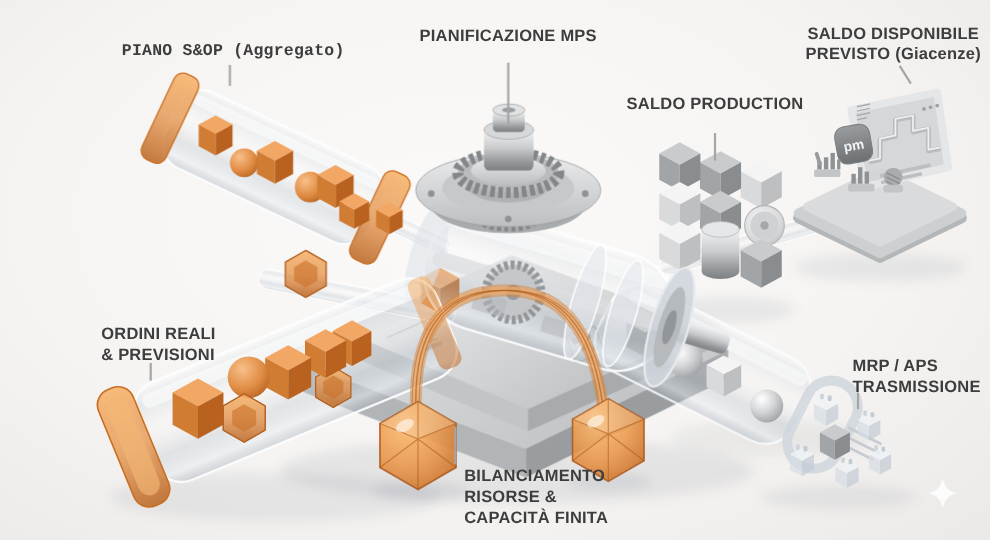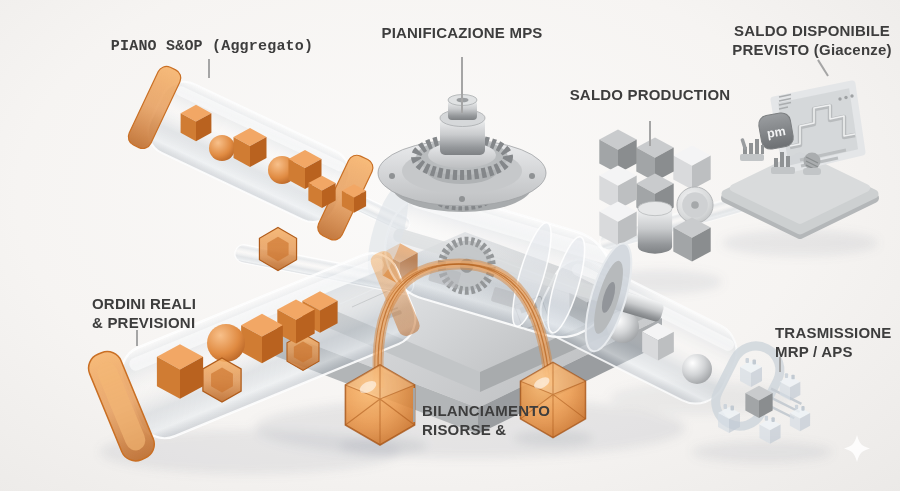--- a/index.html
+++ b/index.html
@@ -18,21 +18,21 @@
   #lbl-piano{left:62px;top:37px;width:300px;font-family:Liberation Mono, monospace;}
   #ll-piano{left:208px;top:59px;height:19px;}
   #lbl-motore{left:362px;top:23px;width:200px;}
   #ll-motore{left:461px;top:57px;height:56px;}
   #lbl-master{left:550px;top:85px;width:200px;}
   #ll-master{left:649px;top:121px;height:25px;}
   #lbl-saldo{left:712px;top:21px;width:200px;}
   #ll-saldo{left:817px;top:60px;height:19px;transform:rotate(-32deg);transform-origin:top center;}
   #lbl-ordini{left:60px;top:294px;margin-left:32px;}
   #ll-ordini{left:136px;top:330px;height:16px;}
-  #lbl-bilanciamento{left:422px;top:401px;}
+  #lbl-bilanciamento{left:422px;top:423px;}
   #ll-bilanciamento{left:413px;top:388px;height:34px;}
   #lbl-trasmissione{left:775px;top:323px;}
   #ll-trasmissione{left:779px;top:357px;height:15px;}
 </style>
 </head>
 <body>
 
 <div class="stage">
 
   <svg class="scene" width="900" height="491" viewBox="0 0 900 491">
@@ -379,22 +379,23 @@
 
   <div class="label" id="lbl-ordini">
     <div>ORDINI REALI</div>
     <div>&amp; PREVISIONI</div>
   </div>
   <div class="ll" id="ll-ordini"></div>
 
   <div class="label" id="lbl-bilanciamento">
     <div>BILANCIAMENTO</div>
     <div>RISORSE &amp;</div>
+    <div>CAPACITÀ FINITA</div>
   </div>
   <div class="ll" id="ll-bilanciamento"></div>
 
   <div class="label" id="lbl-trasmissione">
+    <div>MRP / APS</div>
     <div>TRASMISSIONE</div>
-    <div>MRP / APS</div>
   </div>
   <div class="ll" id="ll-trasmissione"></div>
 
 </div>
 
 </body></html>

